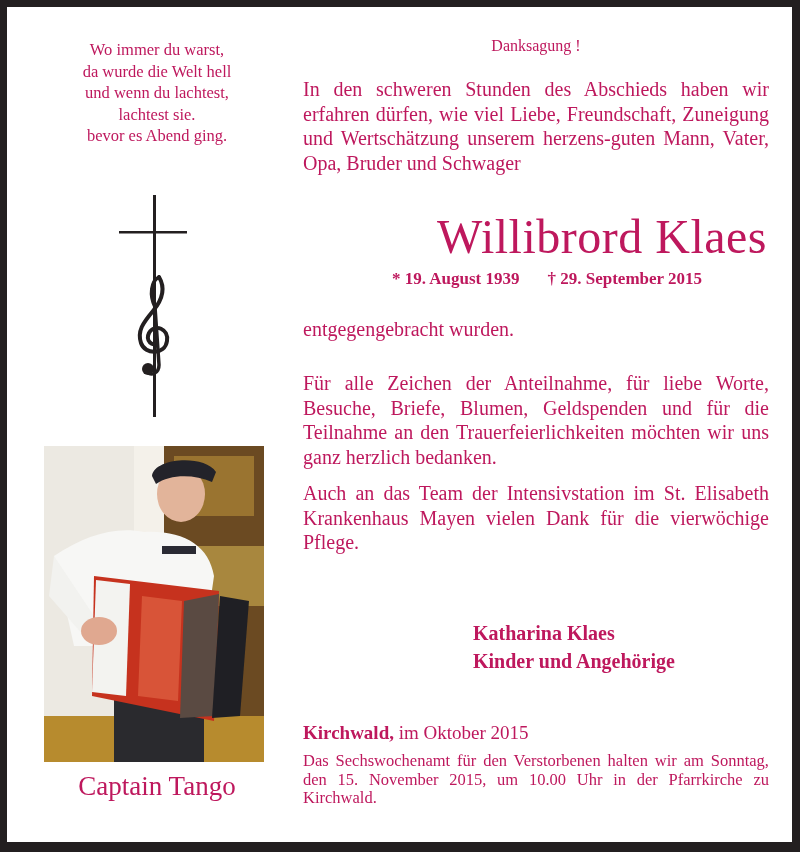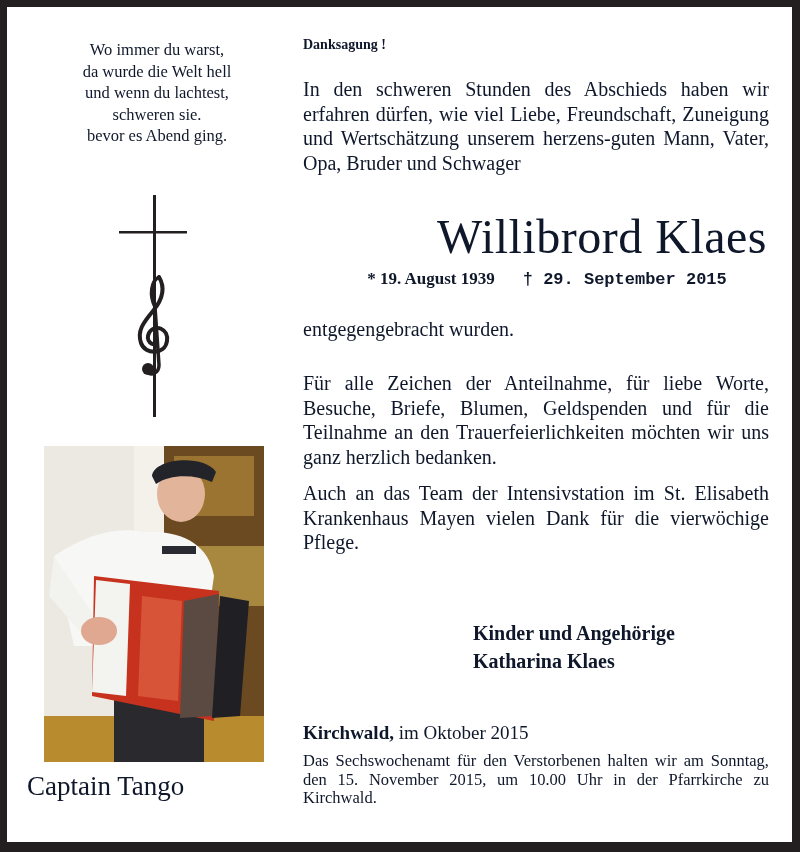--- a/index.html
+++ b/index.html
@@ -1,60 +1,60 @@
 <!DOCTYPE html>
 <html><head>
 <meta charset="utf-8">
 <style>
   html, body { margin: 0; padding: 0; }
   body { width: 800px; height: 852px; background: #231f20; position: relative; overflow: hidden; }
   .page {
     position: absolute; left: 7px; top: 7px; width: 785px; height: 835px;
-    background: #ffffff; color: #0f172a;
+    background: #ffffff; color: #be185d;
     font-family: "Liberation Serif", "DejaVu Serif", serif;
   }
   .abs { position: absolute; }
   .poem {
     left: 20px; top: 32px; width: 260px; text-align: center;
     font-size: 16.5px; line-height: 21.5px;
   }
   .poem div { white-space: nowrap; }
   .symbol { left: 108px; top: 188px; width: 80px; height: 228px; }
   .photo {
     left: 37px; top: 439px; width: 220px; height: 316px; overflow: hidden;
     background: #efece6;
   }
-  .caption { left: 20px; top: 764px; width: 260px; text-align: left; font-size: 27px; }
+  .caption { left: 20px; top: 764px; width: 260px; text-align: center; font-size: 27px; }
   .right { left: 296px; width: 466px; }
-  .heading { top: 30px; font-weight: bold; font-size: 14px; }
+  .heading { top: 30px; text-align: center; font-weight: normal; font-size: 16px; }
   .para {
     font-size: 20px; line-height: 24.5px; text-align: justify; text-align-last: left;
   }
   .p1 { top: 70px; }
   .name { top: 202px; left: 320px; width: 440px; text-align: right; font-size: 48px; line-height: 56px; letter-spacing: 0.5px; }
   .dates { top: 262px; left: 320px; width: 440px; text-align: center; font-weight: bold; font-size: 17px; }
-  .dates span + span { margin-left: 28px; font-family: Liberation Mono, monospace; }
+  .dates span + span { margin-left: 28px; }
   .p2 { top: 310px; }
   .p3 { top: 364px; }
   .p4 { top: 474px; }
   .signers { left: 466px; top: 612px; font-weight: bold; font-size: 20px; line-height: 28px; }
   .place { top: 715px; font-size: 19px; }
   .place b { font-weight: bold; }
   .note { top: 745px; font-size: 16.5px; line-height: 18.5px; text-align: justify; text-align-last: left; }
 </style>
 </head>
 <body>
 
 <div class="page">
 
   <div class="abs poem">
     <div>Wo immer du warst,</div>
     <div>da wurde die Welt hell</div>
     <div>und wenn du lachtest,</div>
-    <div>schweren sie.</div>
+    <div>lachtest sie.</div>
     <div>bevor es Abend ging.</div>
   </div>
 
   <div class="abs symbol">
     <svg width="80" height="228" viewBox="0 0 80 228">
       <rect x="38" y="0" width="3" height="222" fill="#231f20"></rect>
       <rect x="4" y="36" width="68" height="2.5" fill="#231f20"></rect>
       <path d="M44 82 C50 92 48 104 38 116 C28 128 22 136 26 148 C30 160 50 160 52 146 C54 134 40 128 34 138 C30 146 38 152 42 148" fill="none" stroke="#231f20" stroke-width="4" stroke-linecap="round"></path>
       <path d="M44 82 C36 86 34 100 40 112 L44 170 C44 178 36 182 32 176" fill="none" stroke="#231f20" stroke-width="3.5" stroke-linecap="round"></path>
       <circle cx="33" cy="174" r="6" fill="#231f20"></circle>
@@ -96,22 +96,22 @@
     <span>* 19. August 1939</span><span>† 29. September 2015</span>
   </div>
 
   <div class="abs right para p2">entgegengebracht wurden.</div>
 
   <div class="abs right para p3">Für alle Zeichen der Anteilnahme, für liebe Worte, Besuche, Briefe, Blumen, Geldspenden und für die Teilnahme an den Trauerfeierlichkeiten möchten wir uns ganz herzlich bedanken.</div>
 
   <div class="abs right para p4">Auch an das Team der Intensivstation im St. Elisabeth Krankenhaus Mayen vielen Dank für die vierwöchige Pflege.</div>
 
   <div class="abs signers">
+    <div>Katharina Klaes</div>
     <div>Kinder und Angehörige</div>
-    <div>Katharina Klaes</div>
   </div>
 
   <div class="abs right place">
     <b>Kirchwald,</b><span> im Oktober 2015</span>
   </div>
 
   <div class="abs right note">Das Sechswochenamt für den Verstorbenen halten wir am Sonntag, den 15. November 2015, um 10.00 Uhr in der Pfarrkirche zu Kirchwald.</div>
 
 </div>
 

